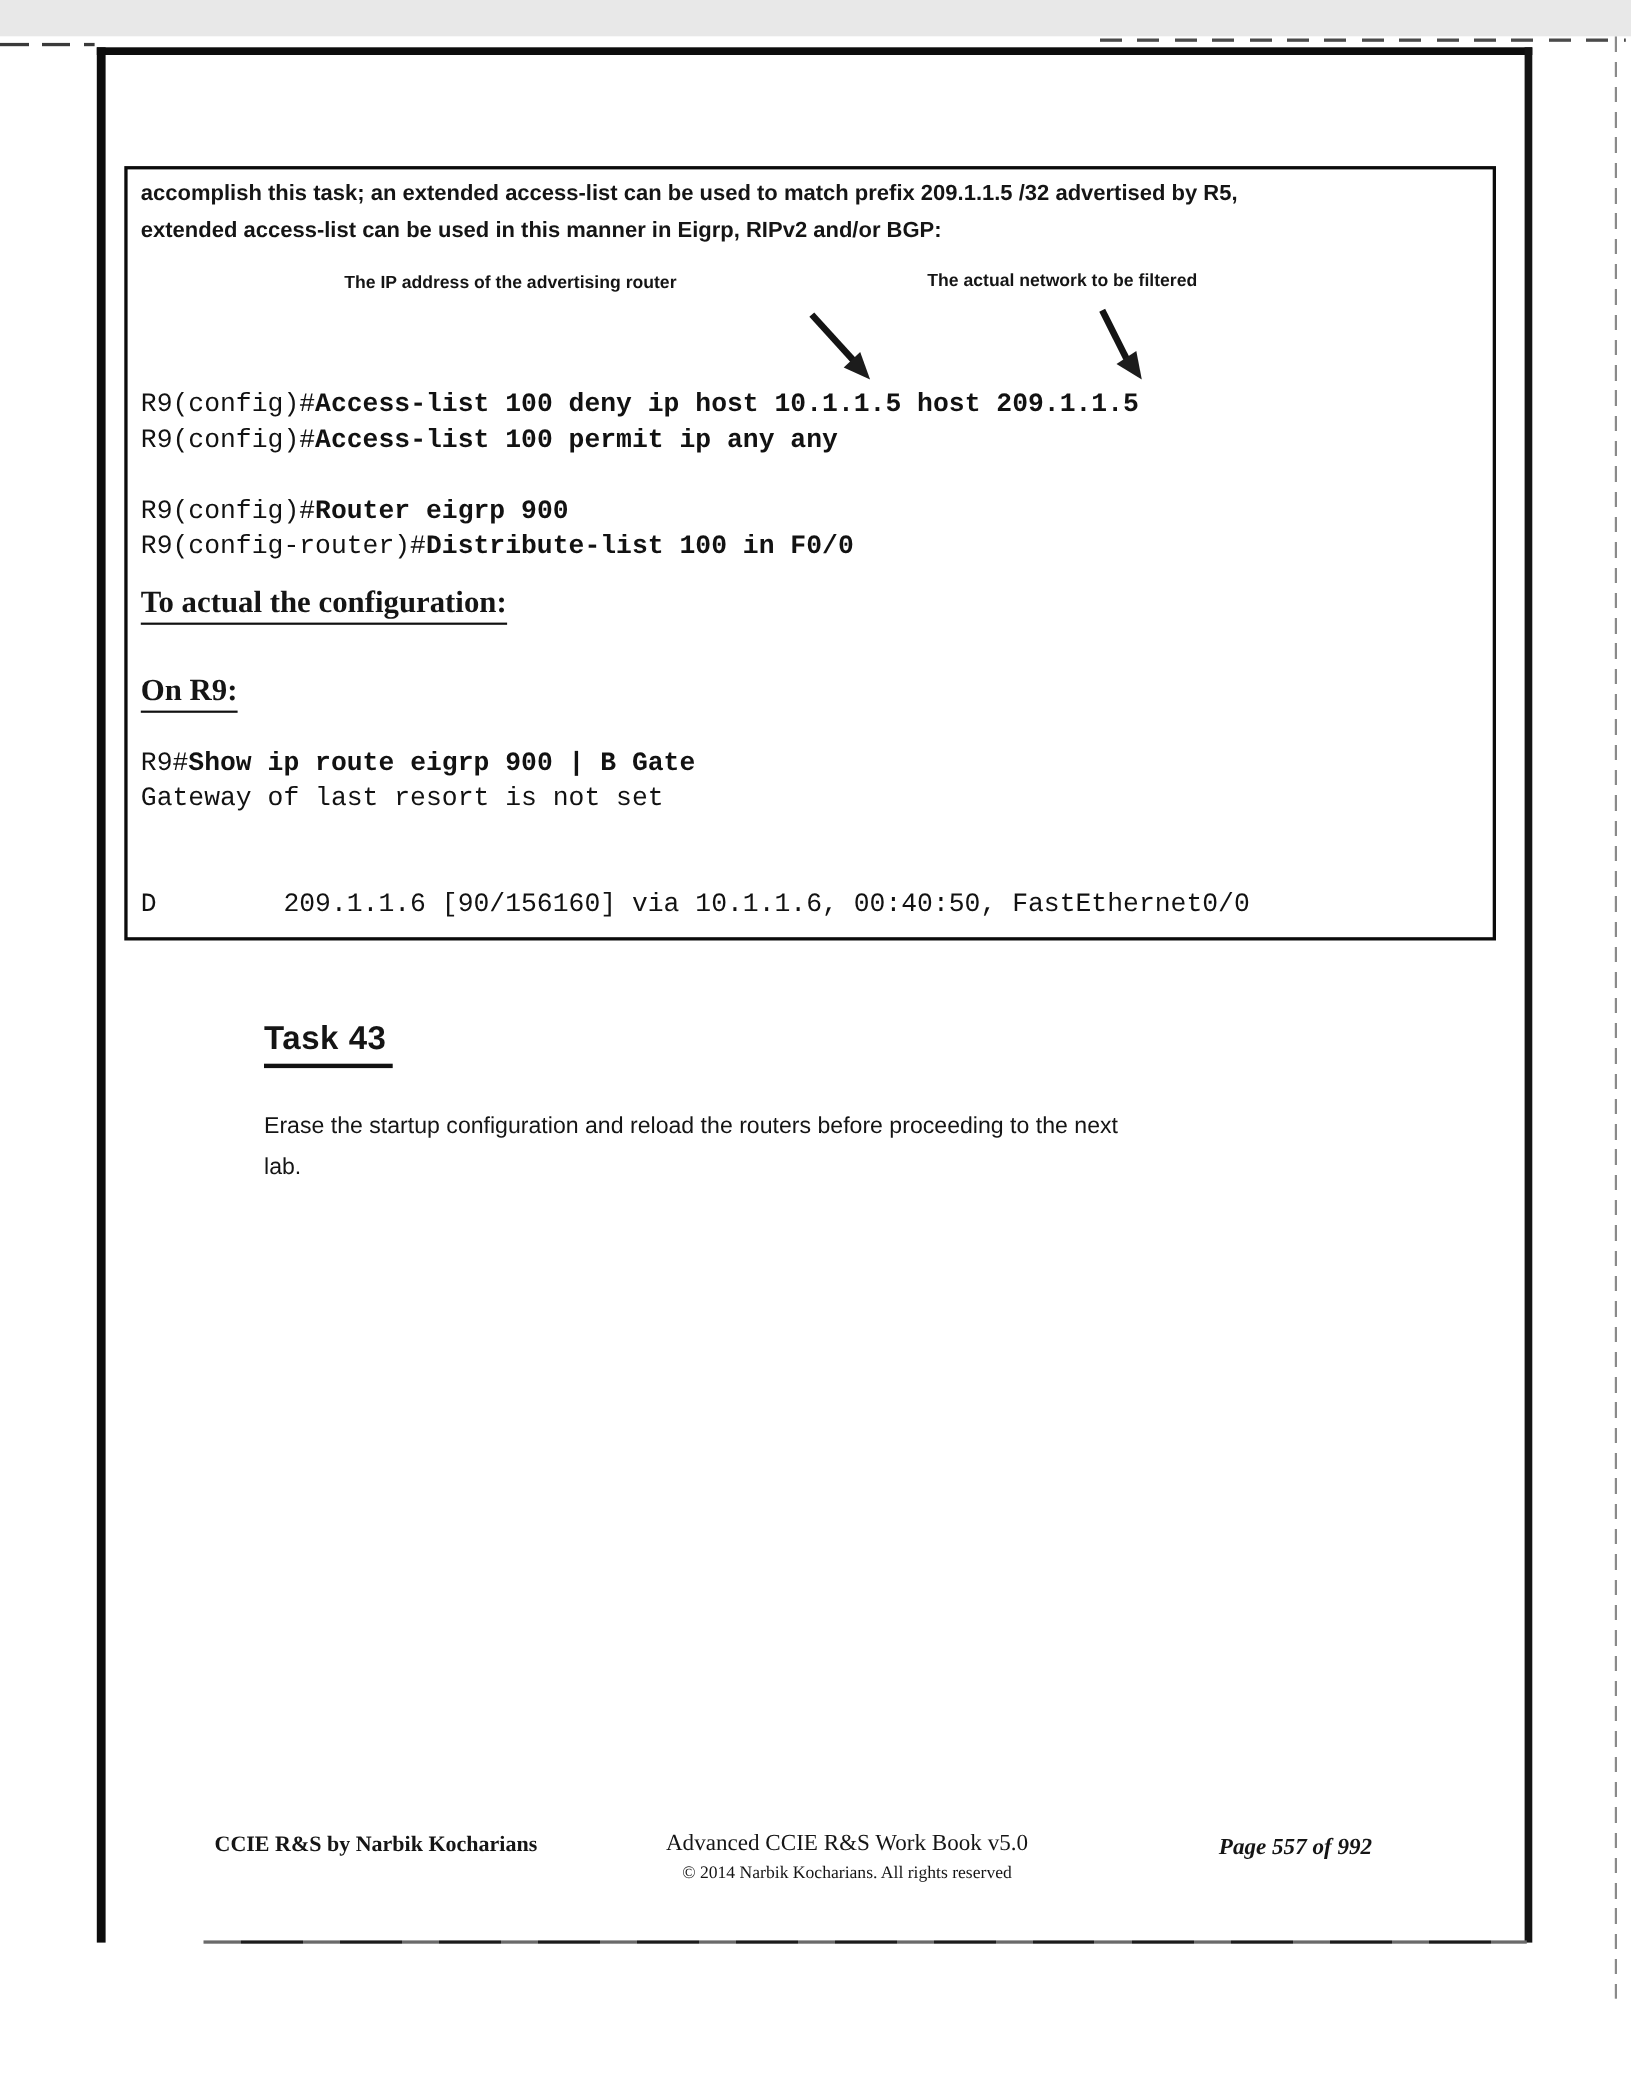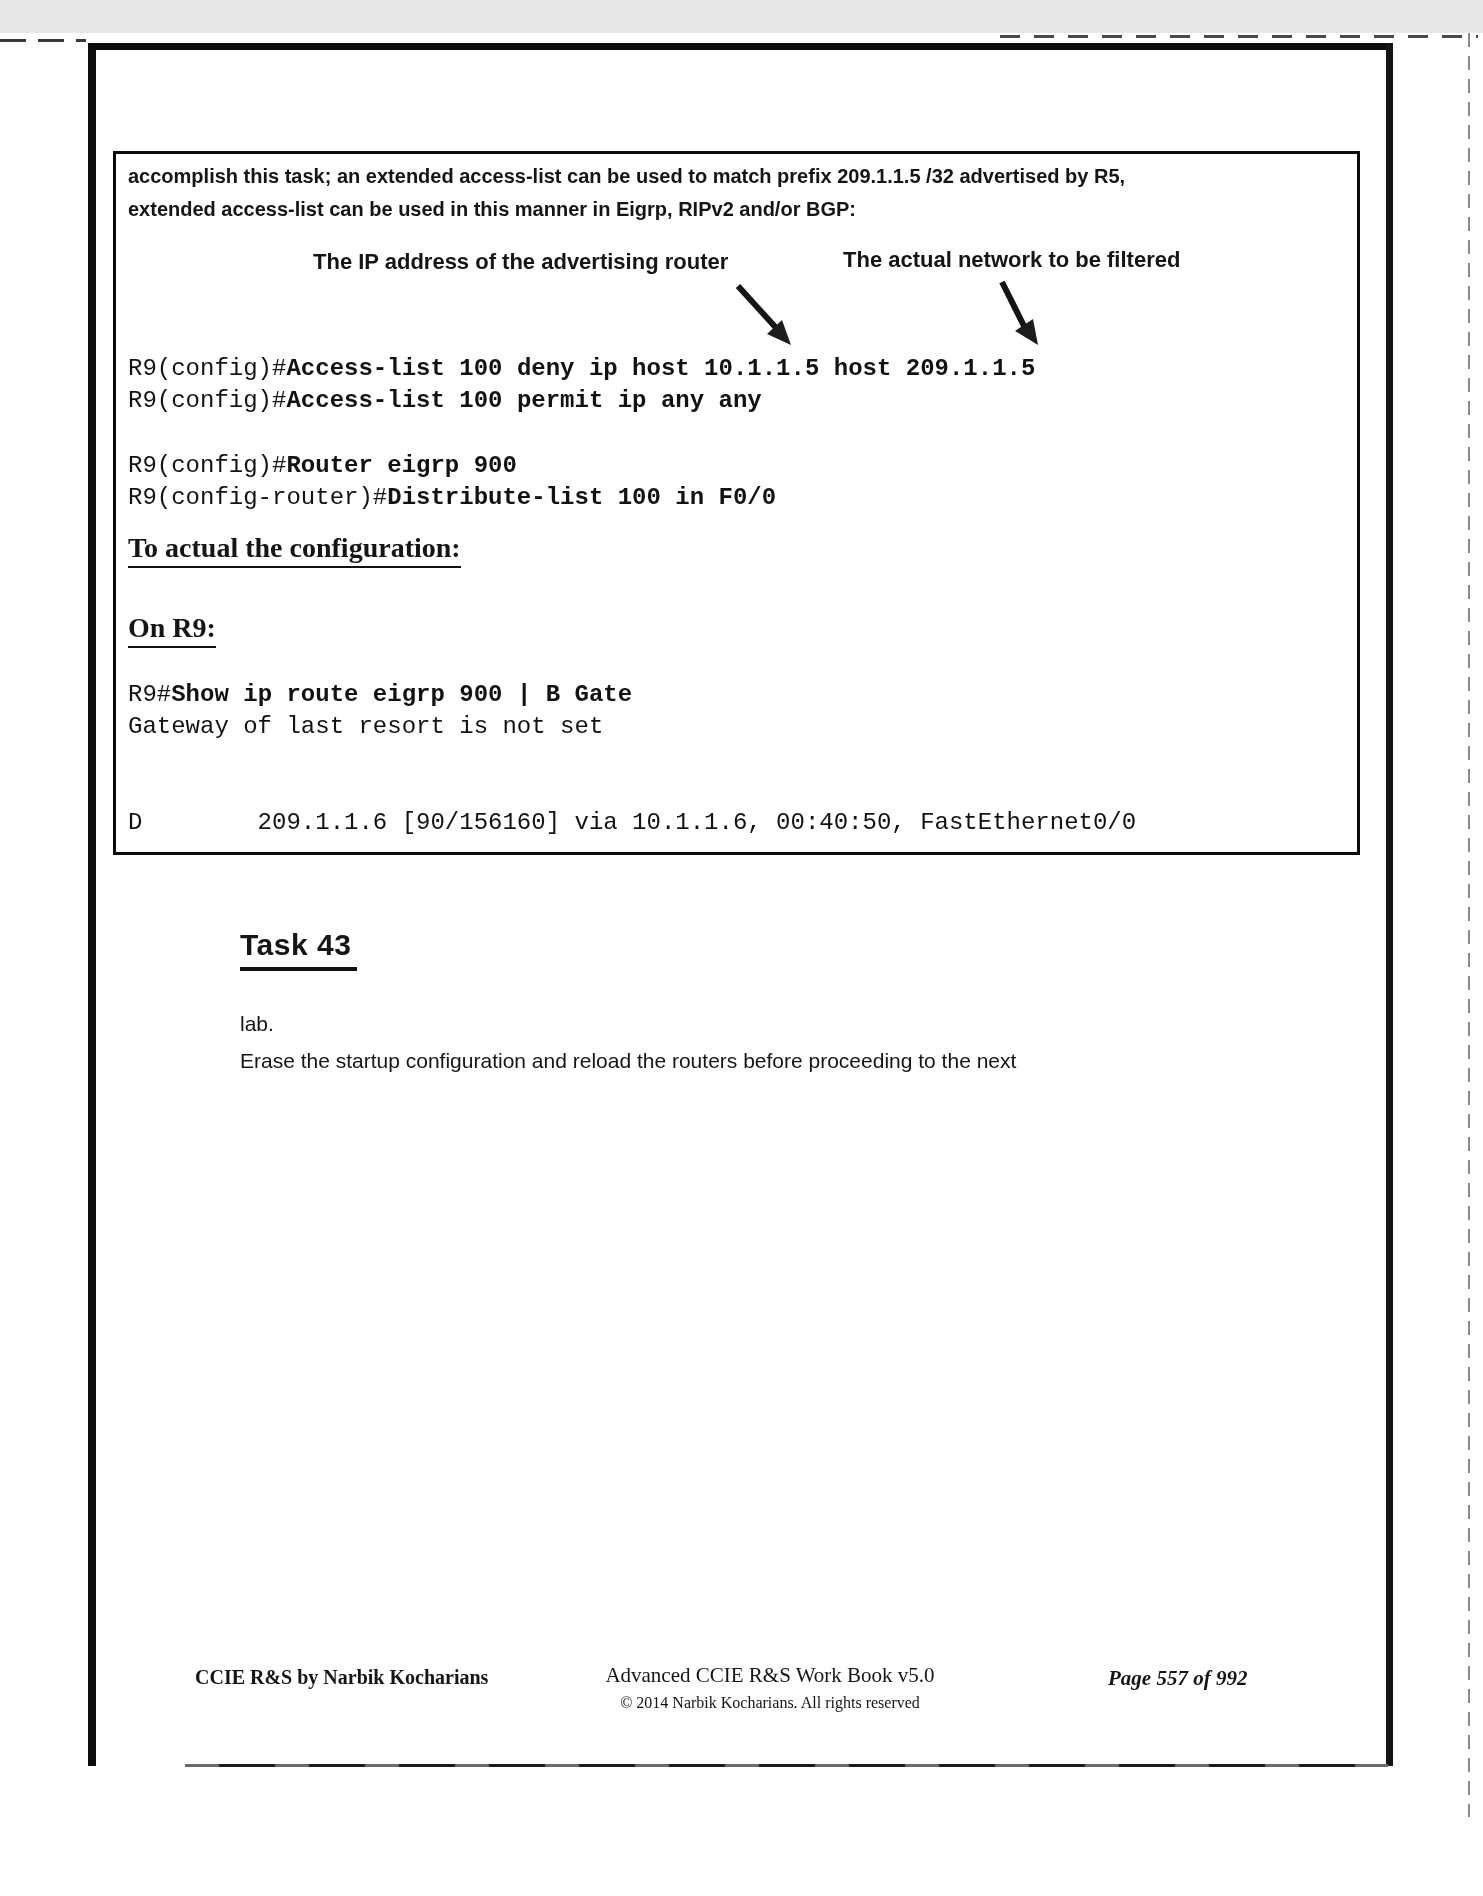--- a/index.html
+++ b/index.html
@@ -24,21 +24,21 @@
     background:repeating-linear-gradient(to right,#4a4a4a 0 20px,transparent 20px 34px);}
   .dash-right-edge{position:absolute;left:1468px;top:0;width:2px;height:1784px;
     background:repeating-linear-gradient(to bottom,#8a8a8a 0 14px,transparent 14px 23px);}
   
   .content-box{
     position:absolute;left:113px;top:118px;width:1247px;height:704px;
     border:3px solid #0b0b0b;box-sizing:border-box;background:#fff;
   }
   .intro{position:absolute;left:12px;top:6px;width:1225px;
     font-weight:bold;font-size:20px;line-height:33px;white-space:nowrap;}
-  .ann-label{position:absolute;font-weight:bold;font-size:22px;white-space:nowrap;}
+  .ann-label{position:absolute;font-weight:bold;font-size:16px;white-space:nowrap;}
   .ann-left{left:197px;top:95px;}
   .ann-right{left:727px;top:93px;}
   .arrow-svg{position:absolute;left:0;top:0;width:1241px;height:698px;pointer-events:none;}
   .codeline{position:absolute;left:12px;font-family:"Liberation Mono","DejaVu Sans Mono",monospace;
     font-size:24px;line-height:30px;white-space:pre;color:#121212;}
   .codeline .cmd{font-weight:bold;}
   .serif-head{position:absolute;left:12px;font-family:"Liberation Serif",serif;
     font-weight:bold;font-size:28px;}
   .serif-head span{display:inline-block;border-bottom:2px solid #111;padding-bottom:2px;}
   
@@ -94,22 +94,22 @@
     <div class="serif-head" style="top:378px"><span>To actual the configuration:</span></div>
     <div class="serif-head" style="top:458px"><span>On R9:</span></div>
 
     <div class="codeline" style="top:526px"><span>R9#</span><span class="cmd">Show ip route eigrp 900 | B Gate</span></div>
     <div class="codeline" style="top:558px">Gateway of last resort is not set</div>
     <div class="codeline" style="top:654px">D        209.1.1.6 [90/156160] via 10.1.1.6, 00:40:50, FastEthernet0/0</div>
   </div>
 
   <div class="task-heading"><span>Task 43</span></div>
   <div class="task-body">
+    <div>Erase the startup configuration and reload the routers before proceeding to the next</div>
     <div>lab.</div>
-    <div>Erase the startup configuration and reload the routers before proceeding to the next</div>
   </div>
 
   <div class="footer-left">CCIE R&amp;S by Narbik Kocharians</div>
   <div class="footer-center">
     <div class="title">Advanced CCIE R&amp;S Work Book v5.0</div>
     <div class="copy">© 2014 Narbik Kocharians. All rights reserved</div>
   </div>
   <div class="footer-right">Page 557 of 992</div>
 
 </div>

